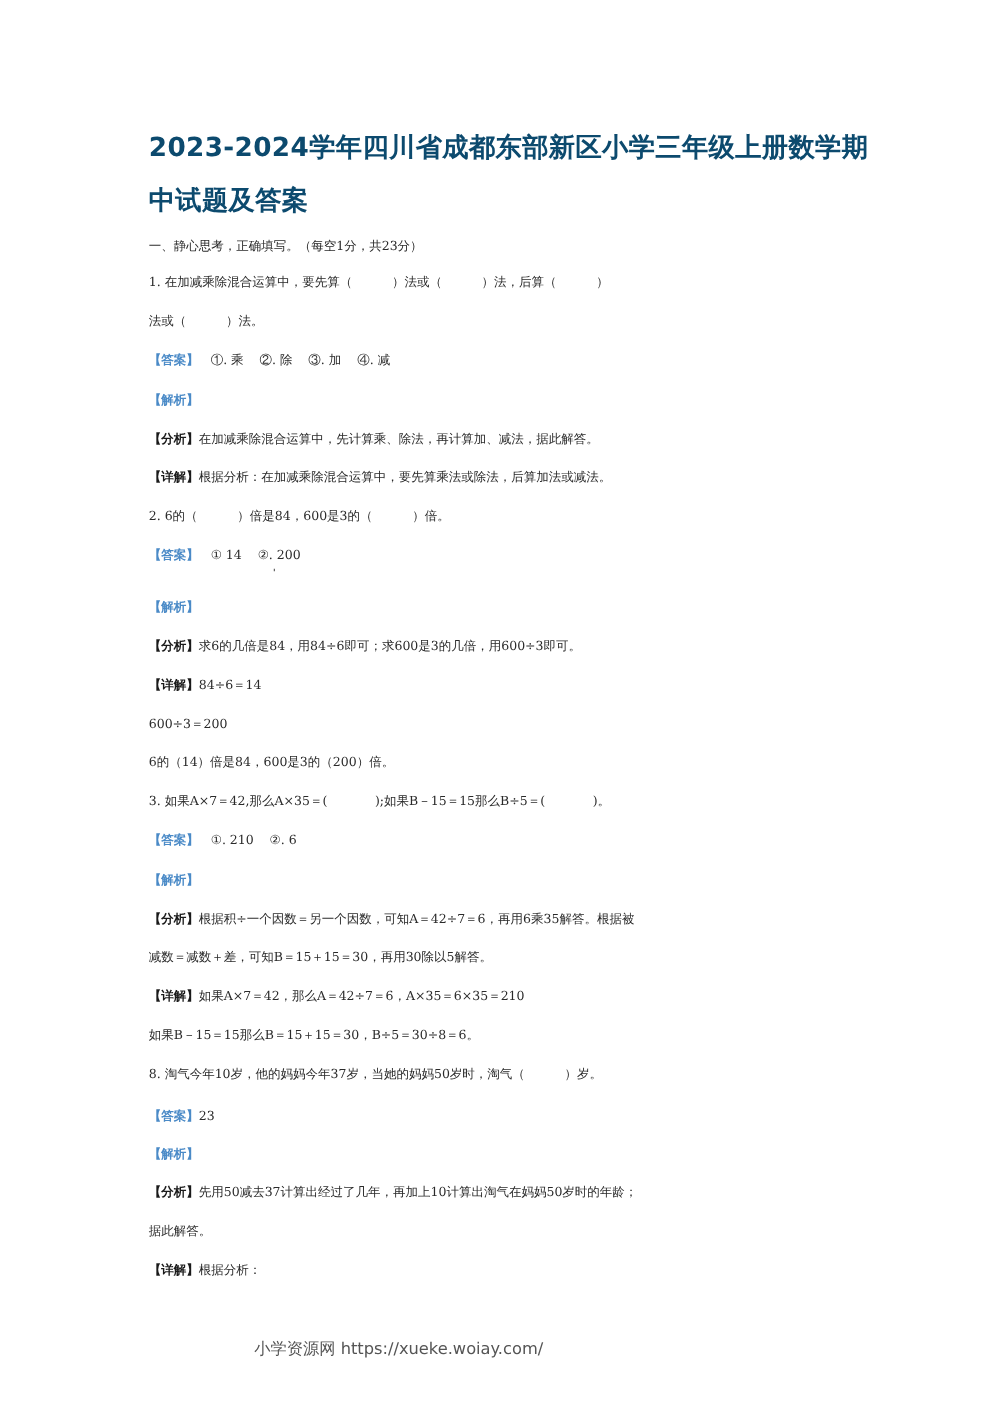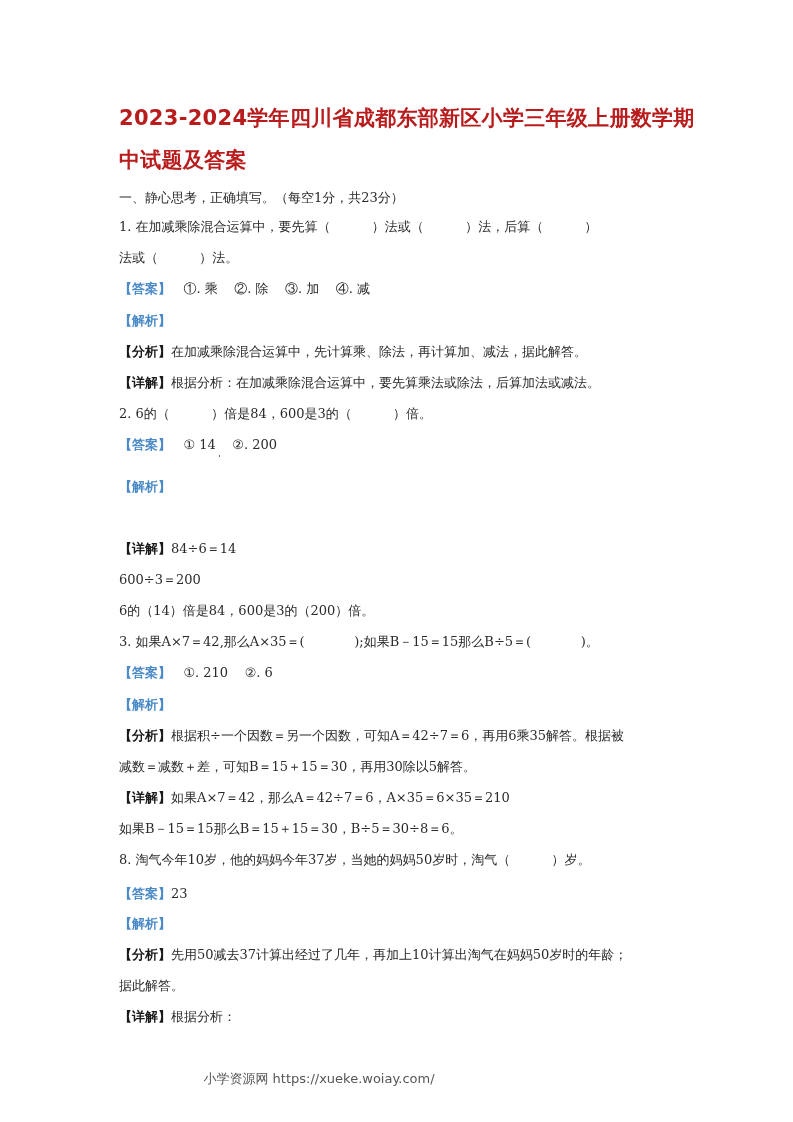--- a/index.html
+++ b/index.html
@@ -1,21 +1,21 @@
 <!DOCTYPE html>
 <html><head>
 <meta charset="utf-8">
 <style>
   html, body { margin: 0; padding: 0; background: #ffffff; }
   body { width: 793px; height: 1122px; position: relative; overflow: hidden;
          font-family: "DejaVu Serif", "Liberation Serif", serif; color: #222; }
   .page { position: absolute; left: 0; top: 0; width: 793px; height: 1122px; }
-  .title { position: absolute; left: 119px; font-size: 21px; font-weight: bold; color: #b91c1c;
+  .title { position: absolute; left: 119px; font-size: 21px; font-weight: bold; color: #0c4a6e;
            font-family: "DejaVu Sans", "Liberation Sans", sans-serif; letter-spacing: 0.3px; white-space: nowrap; }
-  .line { position: absolute; left: 119px; font-size: 13px; white-space: pre; line-height: 16px; color: #2a2a2a; }
+  .line { position: absolute; left: 119px; font-size: 10px; white-space: pre; line-height: 16px; color: #2a2a2a; }
   .tag-blue { color: #4a8ac7; font-weight: bold; }
   .tag-black { color: #1a1a1a; font-weight: bold; }
   .footer { position: absolute; left: 0; width: 638px; top: 1070px; text-align: center;
             font-family: "DejaVu Sans", "Liberation Sans", sans-serif; font-size: 13px; color: #555; }
   .dot { position: absolute; left: 219px; top: 455px; width: 1px; height: 2px; background: #666; }
 </style>
 </head>
 <body>
 
 <div class="page">
@@ -28,20 +28,21 @@
   <div class="line" style="top:250px">法或（          ）法。</div>
   <div class="line" style="top:281px"><span class="tag-blue">【答案】</span><span>   ①. 乘    ②. 除    ③. 加    ④. 减</span></div>
   <div class="line tag-blue" style="top:313px">【解析】</div>
   <div class="line" style="top:344px"><span class="tag-black">【分析】</span><span>在加减乘除混合运算中，先计算乘、除法，再计算加、减法，据此解答。</span></div>
   <div class="line" style="top:375px"><span class="tag-black">【详解】</span><span>根据分析：在加减乘除混合运算中，要先算乘法或除法，后算加法或减法。</span></div>
 
   <div class="line" style="top:406px">2. 6的（          ）倍是84，600是3的（          ）倍。</div>
   <div class="line" style="top:437px"><span class="tag-blue">【答案】</span><span>   ① 14    ②. 200</span></div>
   <div class="dot"></div>
   <div class="line tag-blue" style="top:479px">【解析】</div>
+  <div class="line" style="top:510px"><span class="tag-black">【分析】</span><span>求6的几倍是84，用84÷6即可；求600是3的几倍，用600÷3即可。</span></div>
   <div class="line" style="top:541px"><span class="tag-black">【详解】</span><span>84÷6＝14</span></div>
   <div class="line" style="top:572px">600÷3＝200</div>
   <div class="line" style="top:603px">6的（14）倍是84，600是3的（200）倍。</div>
 
   <div class="line" style="top:634px">3. 如果A×7＝42,那么A×35＝(            );如果B－15＝15那么B÷5＝(            )。</div>
   <div class="line" style="top:665px"><span class="tag-blue">【答案】</span><span>   ①. 210    ②. 6</span></div>
   <div class="line tag-blue" style="top:697px">【解析】</div>
   <div class="line" style="top:728px"><span class="tag-black">【分析】</span><span>根据积÷一个因数＝另一个因数，可知A＝42÷7＝6，再用6乘35解答。根据被</span></div>
   <div class="line" style="top:759px">减数＝减数＋差，可知B＝15＋15＝30，再用30除以5解答。</div>
   <div class="line" style="top:790px"><span class="tag-black">【详解】</span><span>如果A×7＝42，那么A＝42÷7＝6，A×35＝6×35＝210</span></div>

